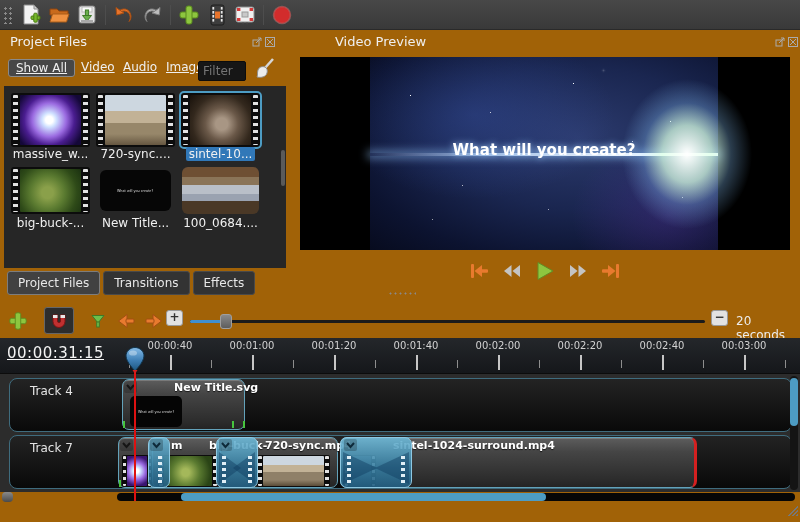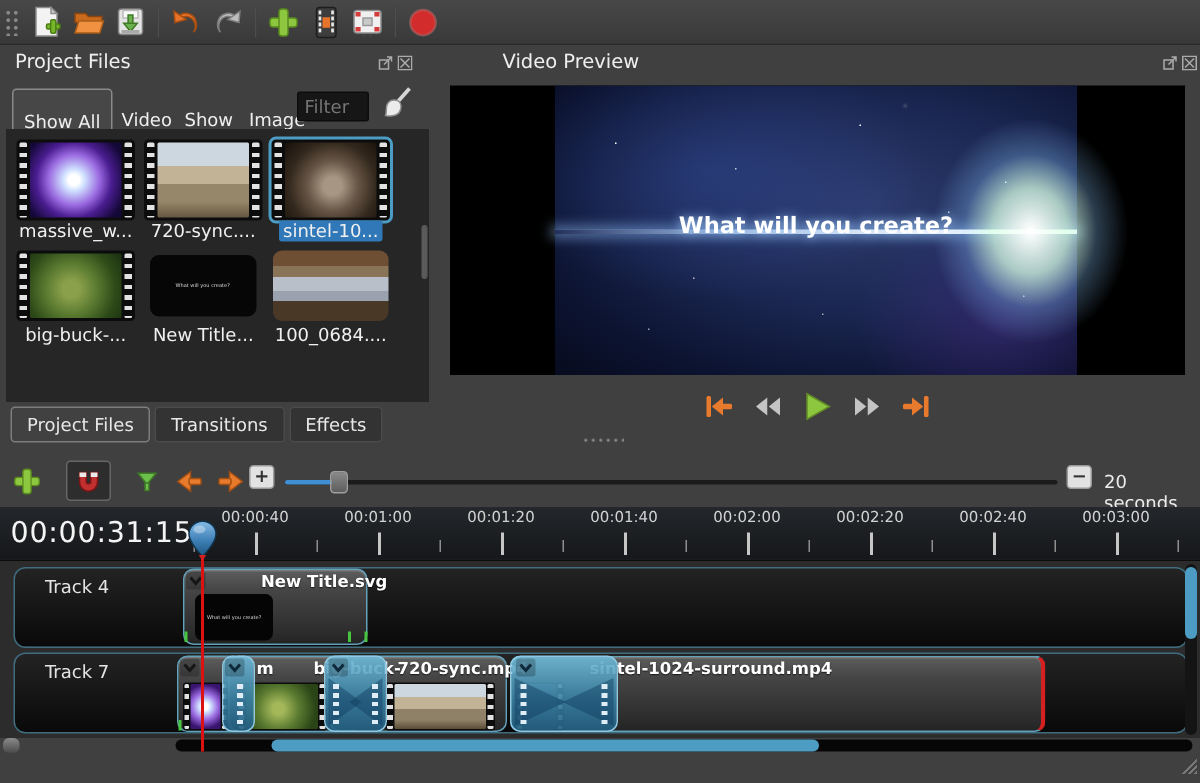--- a/index.html
+++ b/index.html
@@ -1,39 +1,39 @@
 <!DOCTYPE html>
 <html><head>
 <meta charset="utf-8">
 <style>
   * { margin:0; padding:0; box-sizing:border-box; }
   html,body { background:#2e2e2e; }
   .app {
     position:relative; width:800px; height:522px; overflow:hidden;
-    background:#404040; font-family:"DejaVu Sans","Liberation Sans",sans-serif;
+    background:#a16207; font-family:"DejaVu Sans","Liberation Sans",sans-serif;
     color:#e8e8e8; user-select:none;
   }
   .abs { position:absolute; }
 
   
   .toolbar { left:0; top:0; width:800px; height:30px;
     background:linear-gradient(180deg,#484848,#393939); border-bottom:1px solid #2a2a2a;
     display:flex; align-items:center; }
   .grip { width:10px; height:18px; margin:0 4px 0 3px;
     background:radial-gradient(circle,#8a8a8a 1px,transparent 1.4px);
     background-size:5px 5px; }
   .tbtn { width:28px; height:26px; display:flex; align-items:center; justify-content:center; }
   .tsep { width:1px; height:20px; background:#2e2e2e; border-right:1px solid #4d4d4d; margin:0 4px; }
 
   
   .panel-title { font-size:13px; color:#efefef; }
   .dockicons { display:flex; gap:3px; }
 
   
-  .filter-btn { font-size:12px; color:#efefef; padding:14px 7px; border-radius:3px; }
+  .filter-btn { font-size:12px; color:#efefef; padding:1px 7px; border-radius:3px;text-decoration:underline; }
   .filter-btn.active { background:#474747; border:1px solid #8a8a8a; }
   .filter-input { position:absolute; left:198px; top:61px; width:48px; height:20px;
     background:#161616; border:1px solid #0c0c0c; border-radius:2px; color:#9a9a9a;
     font-size:12px; padding:0 4px; font-family:inherit; }
   .files-area { left:4px; top:86px; width:282px; height:182px; background:#262626; }
 
   .filmstrip { position:absolute; background:#0c0c0c; border-radius:3px;
     display:flex; padding:2px 2px; }
   .holes { width:5px; background:repeating-linear-gradient(180deg,#e2e2e2 0 3px,rgba(0,0,0,0) 3px 7px); border-radius:1px; }
   .fimg { flex:1; margin:0 2px; border-radius:1px; }
@@ -81,21 +81,21 @@
     color:#333; font-size:12px; font-weight:bold; line-height:13px; text-align:center; }
   .slider-track { position:absolute; left:190px; top:320px; width:515px; height:3px; background:#1b1b1b; border-radius:2px; }
   .slider-fill { position:absolute; left:190px; top:320px; width:34px; height:3px; background:#3f8fd2; border-radius:2px; }
   .slider-handle { position:absolute; left:220px; top:314px; width:12px; height:15px;
     background:linear-gradient(180deg,#8a8a8a,#5d5d5d); border:1px solid #9f9f9f; border-radius:3px; }
   .zoomlabel { position:absolute; left:736px; top:314px; font-size:12px; color:#ececec; }
 
   
   .ruler { left:0; top:338px; width:800px; height:36px;
     background:linear-gradient(180deg,#24272b,#15171a); border-bottom:1px solid #0c0c0c; }
-  .timecode { position:absolute; left:7px; top:6px; font-size:19px; color:#f4f4f4; letter-spacing:.5px; }
+  .timecode { position:absolute; left:7px; top:6px; font-size:15px; color:#f4f4f4; letter-spacing:.5px;text-decoration:underline; }
   .rlabel { position:absolute; top:2px; font-size:10px; color:#d2d2d2; transform:translateX(-50%); }
   .tick-major { position:absolute; top:17px; width:2px; height:15px; background:#c6c6c6; }
   .tick-minor { position:absolute; top:22px; width:1px; height:8px; background:#8e8e8e; }
 
   
   .tracks-bg { left:0; top:374px; width:800px; height:118px; background:#2c2c2c; }
   .track-row { position:absolute; left:9px; width:783px; height:54px;
     background:linear-gradient(180deg,#232323,#090909); border:1px solid #3f6c7e; border-radius:8px; }
   .track-name { position:absolute; font-size:12px; color:#e4e4e4; }
 
@@ -228,21 +228,21 @@
         <path d="M4 6 L9 1 M6 1 h3 v3" stroke="#ababab" fill="none"></path>
     </svg>
     <svg width="10" height="10" viewBox="0 0 10 10">
       <rect x="0.5" y="0.5" width="9" height="9" fill="none" stroke="#ababab"></rect>
         <path d="M2 2 L8 8 M8 2 L2 8" stroke="#ababab"></path>
     </svg>
   </div>
 
   <div class="abs filter-btn active" style="left:8px; top:59px;">Show All</div>
   <div class="abs filter-btn" style="left:74px; top:59px;">Video</div>
-  <div class="abs filter-btn" style="left:116px; top:59px;">Show</div>
+  <div class="abs filter-btn" style="left:116px; top:59px;">Audio</div>
   <div class="abs filter-btn" style="left:159px; top:59px;">Image</div>
   <input class="filter-input" placeholder="Filter" style="">
   <div class="abs" style="left:254px; top:57px;">
     <svg width="22" height="24" viewBox="0 0 22 24">
       <path d="M19 2 L11 11" stroke="#d6d6d6" stroke-width="2.5"></path>
       <path d="M11 10 C8 9 5 10 4 13 C3 16 4 18 3 20 C7 21 12 20 13 16 C13.8 13.5 13 11 11 10 Z" fill="#ececec" stroke="#8f8f8f"></path>
     </svg>
   </div>
 
   <div class="abs files-area"></div>

